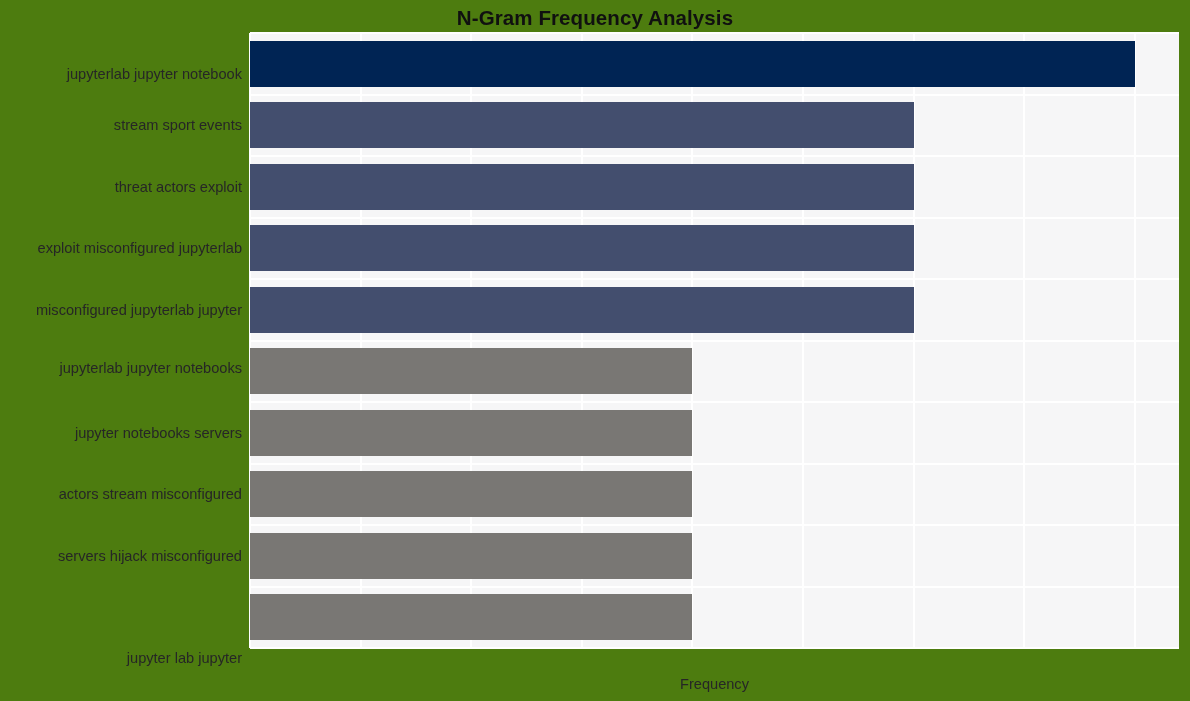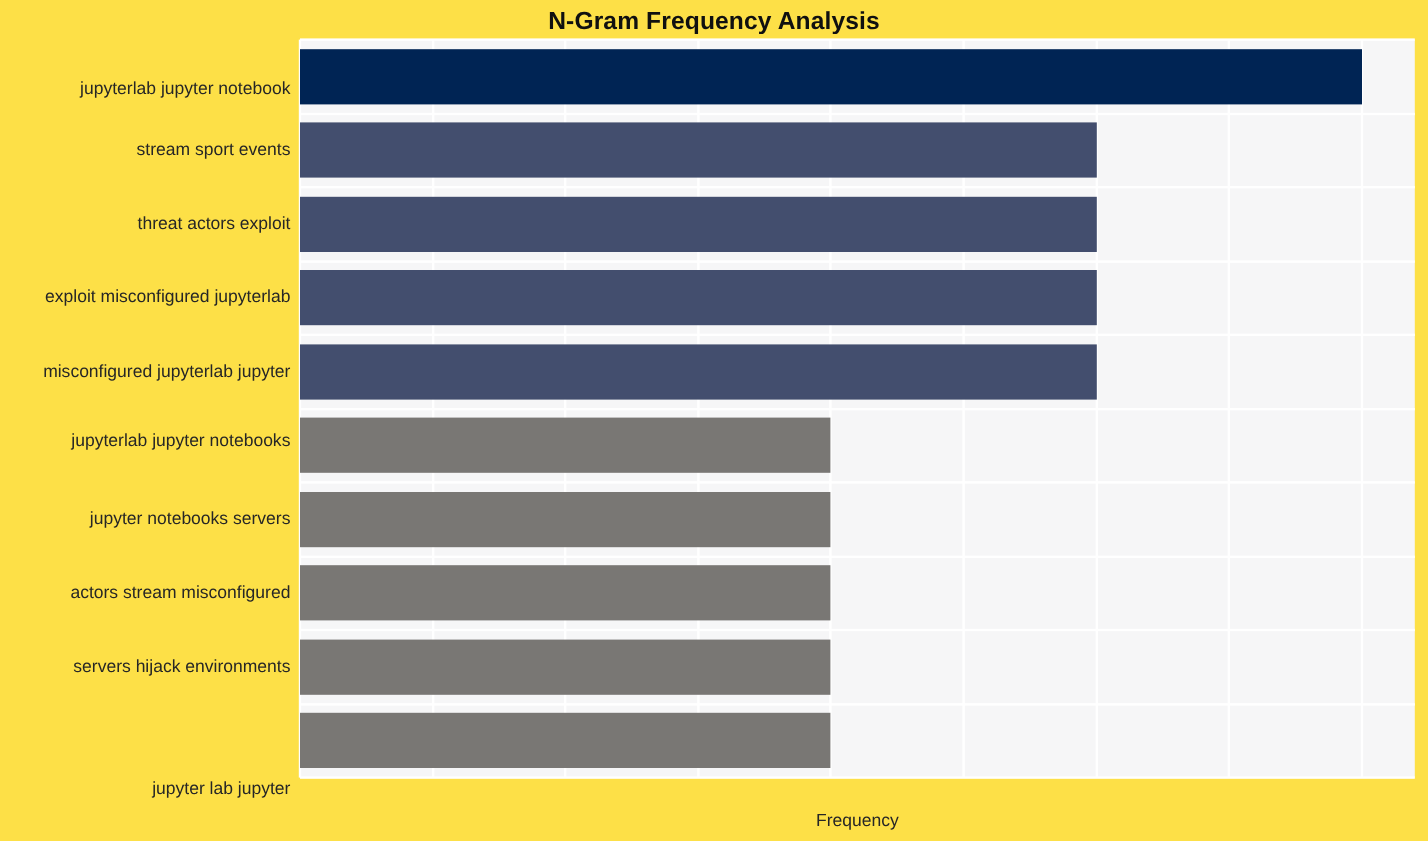--- a/index.html
+++ b/index.html
@@ -11,21 +11,21 @@
     width: 1190px;
     height: 701px;
     font-family: "Liberation Sans", sans-serif;
     -webkit-font-smoothing: antialiased;
   }
 
   #figure {
     position: relative;
     width: 1190px;
     height: 701px;
-    background: #fde047;
+    background: #4d7c0f;
     overflow: hidden;
   }
 
   
   #chart-title {
     position: absolute;
     left: 0;
     top: 5px;
     width: 1190px;
     text-align: center;
@@ -171,20 +171,20 @@
 
   <div id="ylabels">
       <div class="ytick-label" style="top: 32px;">jupyterlab jupyter notebook</div>
       <div class="ytick-label" style="top: 83.25px;">stream sport events</div>
       <div class="ytick-label" style="top: 144.75px;">threat actors exploit</div>
       <div class="ytick-label" style="top: 206.25px;">exploit misconfigured jupyterlab</div>
       <div class="ytick-label" style="top: 267.75px; margin-left: 40px;">misconfigured jupyterlab jupyter</div>
       <div class="ytick-label" style="top: 326px;">jupyterlab jupyter notebooks</div>
       <div class="ytick-label" style="top: 390.75px;">jupyter notebooks servers</div>
       <div class="ytick-label" style="top: 452.25px;">actors stream misconfigured</div>
-      <div class="ytick-label" style="top: 513.75px;">servers hijack environments</div>
+      <div class="ytick-label" style="top: 513.75px;">servers hijack misconfigured</div>
       <div class="ytick-label" style="top: 598px; margin-top: 18px;">jupyter lab jupyter</div>
     </div>
 
 
   <div id="xaxis-title">Frequency</div>
 
 </div>
 
 </body></html>

